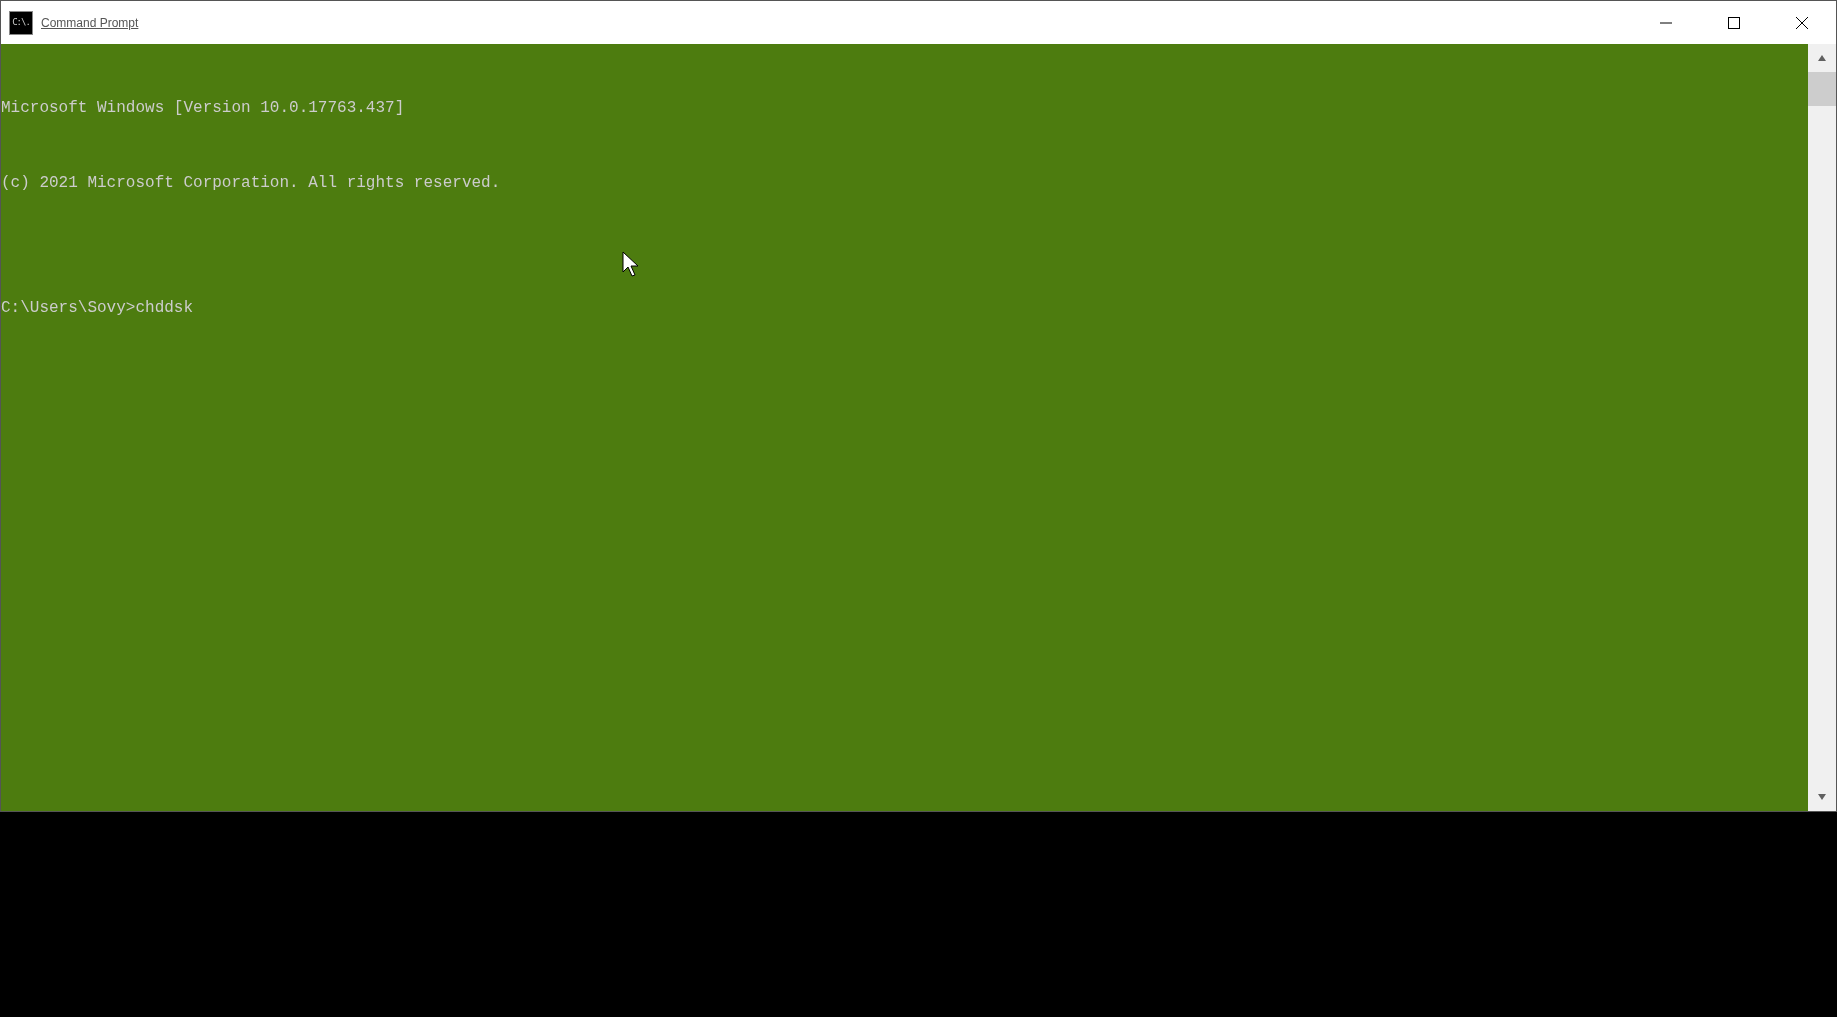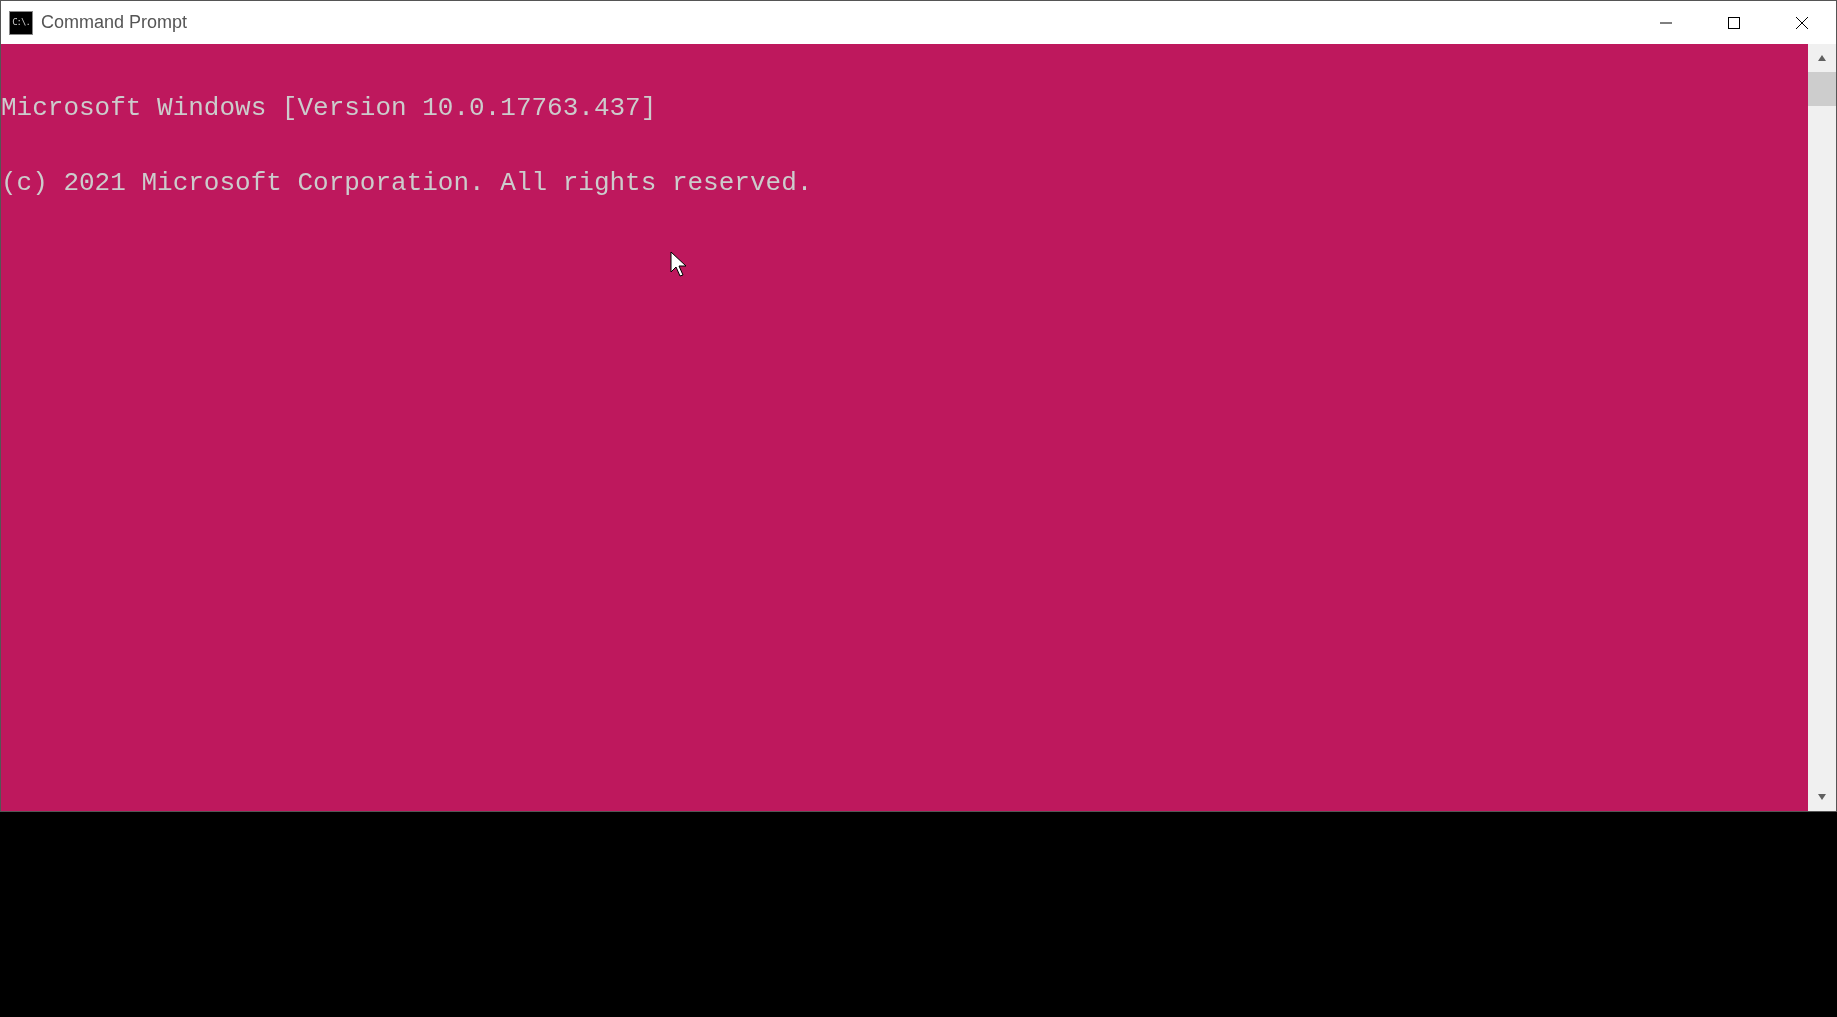--- a/index.html
+++ b/index.html
@@ -42,23 +42,24 @@
       position: relative;
     }
     .app-icon-inner {
       font-family: Consolas, monospace;
       font-size: 9px;
       color: #ccc;
       line-height: 1;
       letter-spacing: -1px;
     }
     .title-text {
-      font-size: 18px;
+      font-size: 12px;
       color: #555;
       flex: 1;
+      text-decoration: underline;
     }
     .window-controls {
       display: flex;
       height: 100%;
     }
     .window-control {
       width: 68px;
       height: 100%;
       display: flex;
       align-items: center;
@@ -74,24 +75,24 @@
       stroke-width: 1;
       fill: none;
     }
     .content-row {
       flex: 1;
       display: flex;
       overflow: hidden;
     }
     .terminal {
       flex: 1;
-      background: #be185d;
+      background: #4d7c0f;
       color: #cccccc;
       font-family: Consolas, "Courier New", monospace;
-      font-size: 26px;
+      font-size: 16px;
       line-height: 25px;
       padding: 2px 0 0 0;
       white-space: pre;
       overflow: hidden;
       position: relative;
     }
     .terminal-line {
       white-space: pre;
     }
     .prompt-line {
@@ -169,20 +170,21 @@
           <line x1="13" y1="1" x2="1" y2="13"></line>
         </svg>
       </button>
     </div>
   </div>
   <div class="content-row">
     <div class="terminal">
       <div class="terminal-line">Microsoft Windows [Version 10.0.17763.437]</div>
       <div class="terminal-line">(c) 2021 Microsoft Corporation. All rights reserved.</div>
       <div class="terminal-line"></div>
+      <div class="terminal-line"><span class="prompt-line">C:\Users\Sovy&gt;</span><span class="prompt-line">chddsk</span></div>
       <div class="cursor-pointer">
         <svg viewBox="0 0 20 28">
           <path d="M 1 1 L 1 21 L 6 16 L 10 25 L 13 24 L 9 15 L 16 15 Z" fill="#fff" stroke="#000" stroke-width="1"></path>
         </svg>
       </div>
     </div>
     <div class="scrollbar">
       <div class="scroll-arrow">
         <svg viewBox="0 0 10 10">
           <path d="M 5 2 L 9 8 L 1 8 Z"></path>

